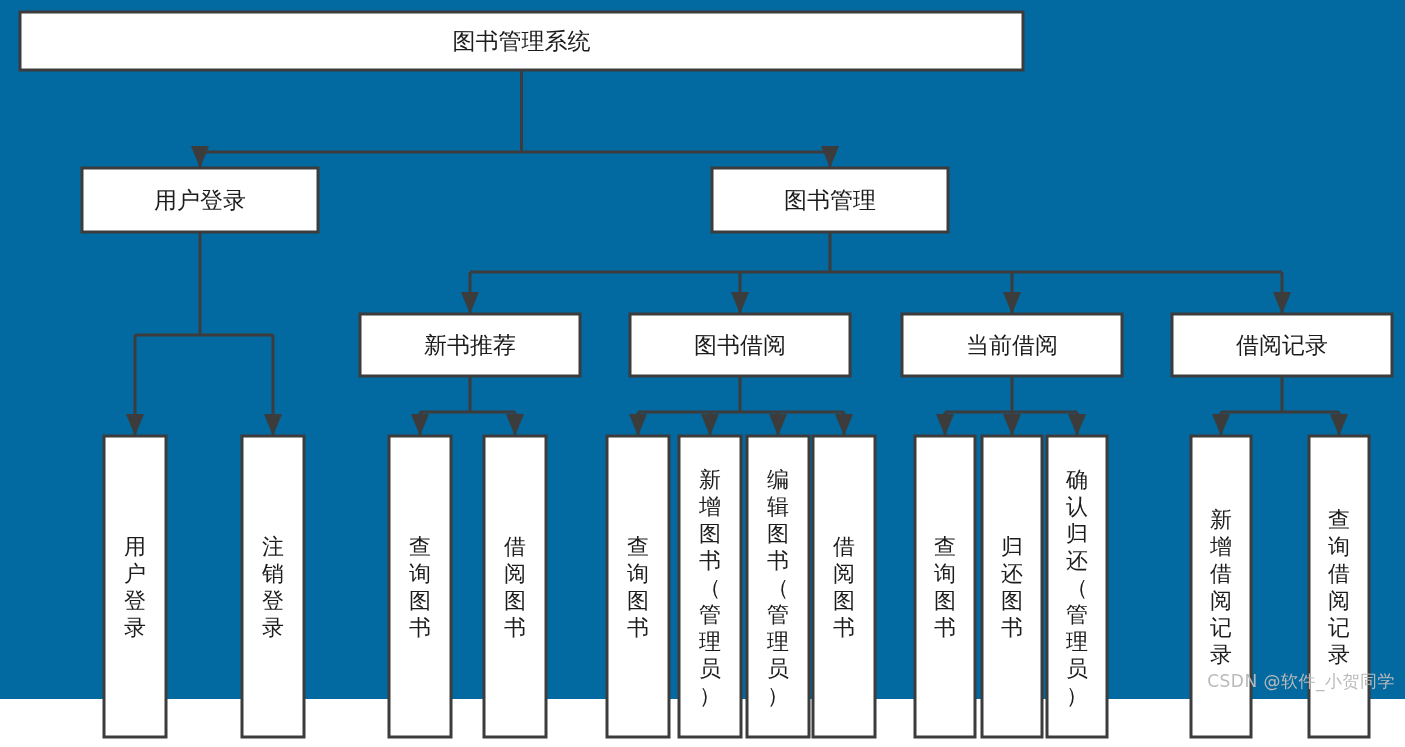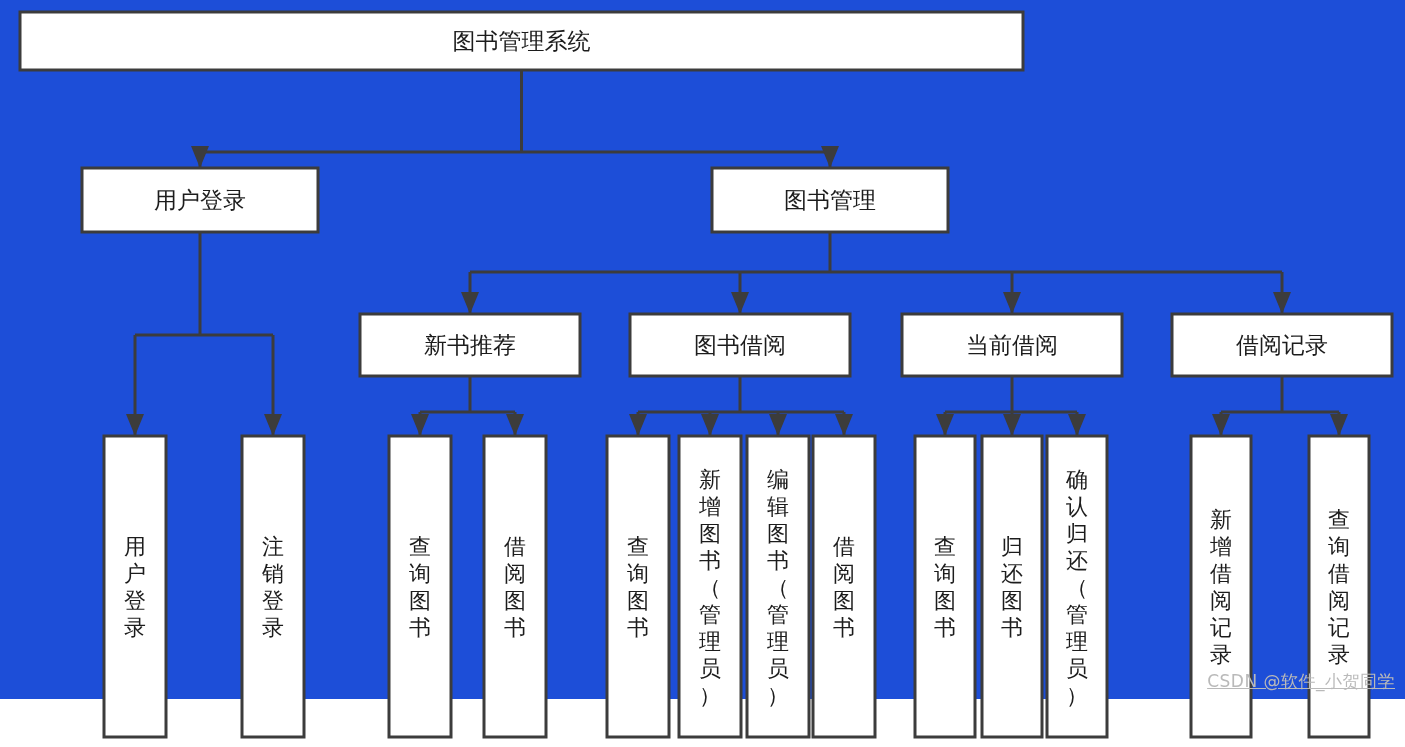--- a/index.html
+++ b/index.html
@@ -1,20 +1,20 @@
 <!DOCTYPE html>
 <html><head>
 <meta charset="utf-8">
 <style>
   html,body{margin:0;padding:0;background:#ffffff;}
   body{
     font-family:"DejaVu Sans","Liberation Sans",sans-serif;
     width:1405px;height:747px;overflow:hidden;position:relative;
   }
-  #stage{position:relative;width:1405px;height:699px;background:#1d4ed8;}
+  #stage{position:relative;width:1405px;height:699px;background:#0369a1;}
   svg#diagram{position:absolute;left:0;top:0;width:1405px;height:747px;display:block;}
 
   .node-rect{fill:#ffffff;stroke:#3c3c3c;stroke-width:3;}
   .connector{stroke:#3c3c3c;stroke-width:3;fill:none;stroke-linecap:butt;}
   .arrow-head{fill:#3c3c3c;stroke:none;}
 
   .node-label{
     font-family:"DejaVu Sans","Liberation Sans",sans-serif;
     fill:#1c1c1c;
     text-anchor:middle;
@@ -26,21 +26,20 @@
 
   .watermark{
     position:absolute;
     right:10px;bottom:6px;
     font-family:"DejaVu Sans","Liberation Sans",sans-serif;
     font-size:17px;
     color:#b9b9b9;
     white-space:nowrap;
     letter-spacing:.5px;
     pointer-events:none;
-    text-decoration:underline;
   }
 </style>
 </head>
 <body>
 
 <div id="stage">
 
   <svg id="diagram" viewBox="0 0 1405 747" xmlns="http://www.w3.org/2000/svg">
 
     <g id="connectors">

